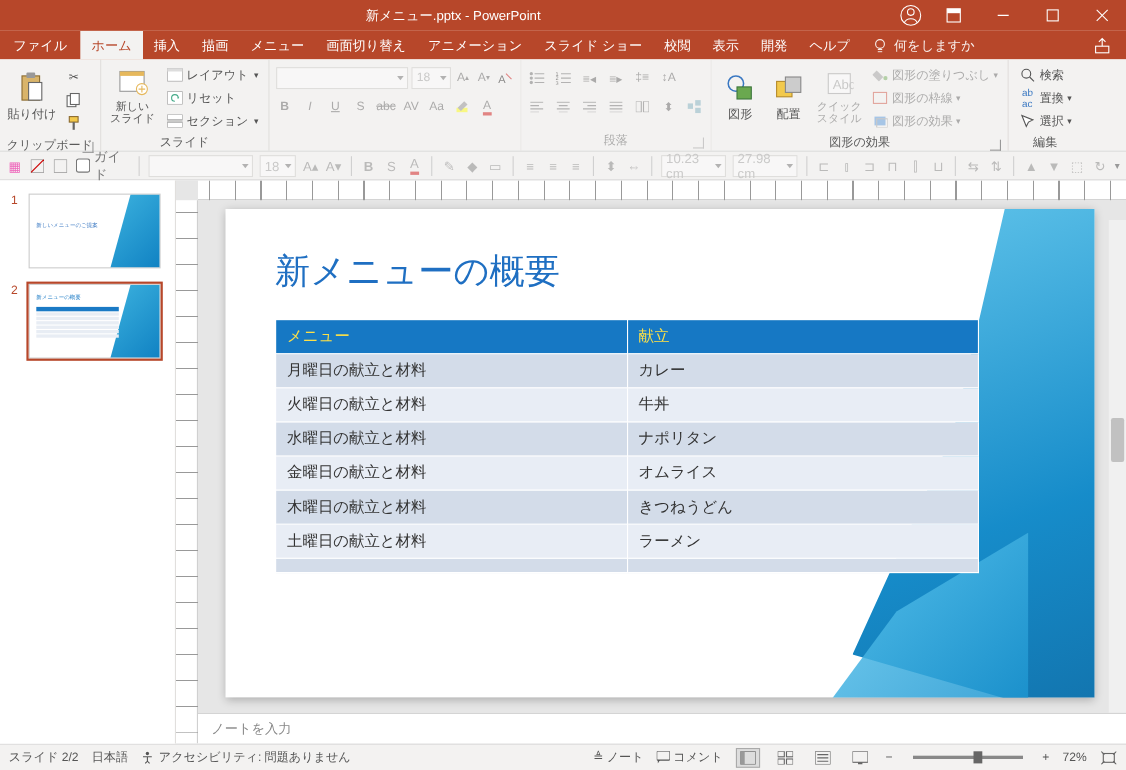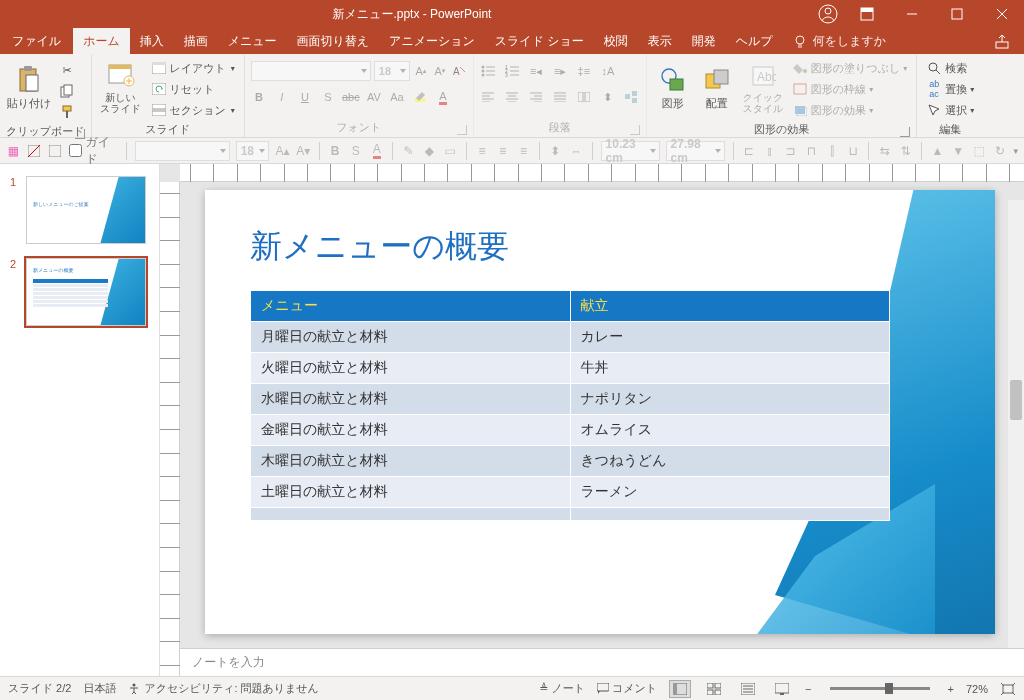--- a/index.html
+++ b/index.html
@@ -19,21 +19,21 @@
 .ribbon{background:#f3f2f1;height:84px;border-bottom:1px solid #d9d9d9;display:flex;font-size:11px;color:#555;}
 .group{border-right:1px solid #e1dfdd;padding:2px 6px 0 6px;display:flex;flex-direction:column;}
 .group .body{flex:1;display:flex;align-items:flex-start;gap:4px;}
 .group .label{text-align:center;font-size:11px;color:#5a5a5a;padding:2px 0;position:relative;}
 .group .label .launcher{position:absolute;right:0;bottom:2px;width:10px;height:10px;border:1px solid #999;border-top:none;border-left:none;}
 .bigbtn{display:flex;flex-direction:column;align-items:center;justify-content:center;width:46px;height:64px;gap:2px;cursor:pointer;}
 .bigbtn .ic{width:28px;height:28px;display:flex;align-items:center;justify-content:center;}
 .smbtn{display:flex;align-items:center;gap:3px;height:20px;padding:0 3px;cursor:pointer;white-space:nowrap;}
 .col{display:flex;flex-direction:column;gap:1px;}
 .font-row{display:flex;align-items:center;gap:3px;height:22px;}
-.combo{border:1px solid #c8c6c4;background:#fff;height:20px;display:flex;align-items:center;padding:0 14px 0 4px;position:relative;color:#999;font-weight:bold;}
+.combo{border:1px solid #c8c6c4;background:#fff;height:20px;display:flex;align-items:center;padding:0 14px 0 4px;position:relative;color:#999;}
 .combo::after{content:"";position:absolute;right:3px;top:7px;border-left:3px solid transparent;border-right:3px solid transparent;border-top:4px solid #666;}
 .ic-sq{width:16px;height:16px;display:inline-flex;align-items:center;justify-content:center;}
 .disabled{opacity:.45;}
 .qat2{background:#f3f2f1;height:26px;border-bottom:1px solid #d9d9d9;display:flex;align-items:center;padding:0 6px;gap:6px;color:#777;}
 .qat2 .sep{width:1px;height:18px;background:#d0d0d0;margin:0 2px;}
 .content{display:flex;height:calc(700px - 28px - 26px - 84px - 26px - 24px);}
 .thumbs{width:160px;background:#fff;border-right:1px solid #e1dfdd;padding:8px 0;overflow:hidden;}
 .thumb-row{display:flex;gap:6px;padding:4px 8px 10px 10px;}
 .thumb-num{font-size:11px;color:#b7472a;width:10px;}
 .thumb{width:120px;height:68px;background:#fff;border:1px solid #ccc;position:relative;overflow:hidden;cursor:pointer;}
@@ -267,21 +267,20 @@
                 <rect x="2" y="8" width="10" height="4" fill="#ff0"></rect>
                 <path d="M3 8L9 2l3 3-6 6" fill="#888"></path>
               </svg>
             </span>
         <span class="ic-sq">
               <span style="border-bottom:3px solid #c00;">A</span>
             </span>
       </div>
     </div>
       </div>
-    <div class="label"><span>フォント</span><span class="launcher"></span></div>
   </div>
 
   <div class="group disabled">
     <div class="body">
         <div class="col" style="gap:4px;padding-top:4px;">
       <div class="font-row" style="gap:8px;">
         <span class="ic-sq">
               <svg width="14" height="12">
                 <circle cx="2" cy="2" r="1.5" fill="#666"></circle>
                 <line x1="5" y1="2" x2="14" y2="2" stroke="#666"></line>

